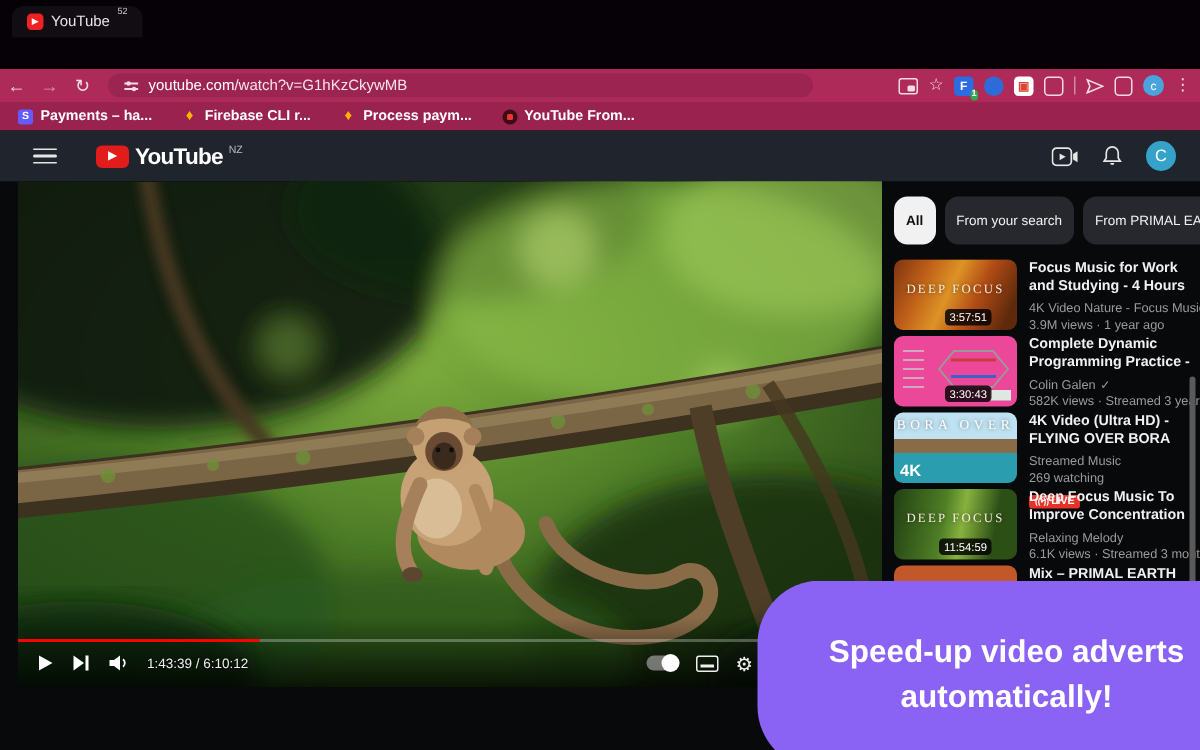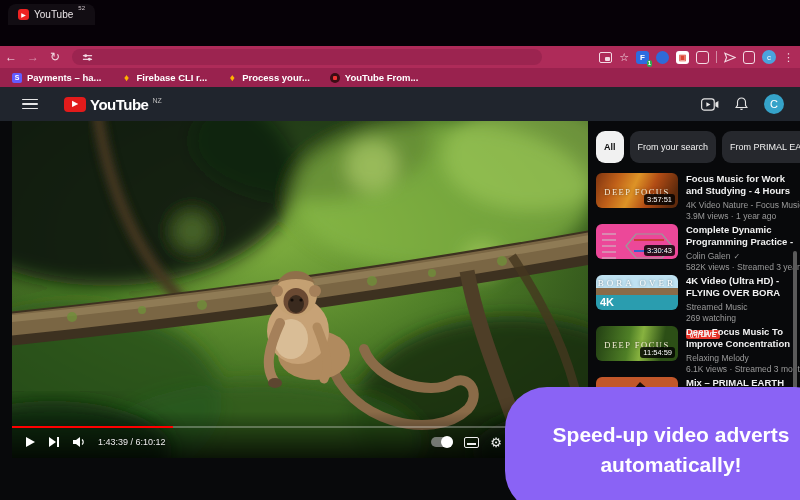--- a/index.html
+++ b/index.html
@@ -88,22 +88,22 @@
   .cc:after{content:"";position:absolute;left:2px;right:2px;bottom:2px;height:1.4px;background:#eee;}
   .gear{color:#eee;font-size:13px;line-height:1;}
 
   
   .sidebar{position:absolute;left:594px;top:0;width:200px;}
   .chips{display:flex;align-items:center;gap:6px;margin:10px 0 10px 2px;}
   .chip{height:17px;border-radius:9px;padding:16px 8px;font-size:9px;display:flex;align-items:center;
         background:#26282d;color:#f1f1f1;white-space:nowrap;}
   .chip.sel{background:#f1f1f1;color:#0f0f0f;font-weight:bold;}
   .s-item{display:flex;gap:8px;margin:0 0 6px 2px;height:45px;}
-  .thumb{position:relative;width:82px;height:35px;border-radius:6px;overflow:hidden;flex:none;}
-  .dur{position:absolute;right:3px;bottom:3px;background:rgba(0,0,0,.82);color:#fff;font-size:7.5px;
+  .thumb{position:relative;width:82px;height:47px;border-radius:6px;overflow:hidden;flex:none;}
+  .dur{position:absolute;right:17px;bottom:3px;background:rgba(0,0,0,.82);color:#fff;font-size:7.5px;
        padding:1px 3px;border-radius:3px;}
   .t-label{position:absolute;left:0;right:0;top:14px;text-align:center;color:#f6eed8;
            font-family:"Liberation Serif",serif;font-size:8.5px;letter-spacing:1.5px;text-shadow:0 0 3px #0008;}
   .t-4k{position:absolute;left:4px;bottom:2px;color:#fff;font-weight:bold;font-size:11px;}
   .s-text{flex:1;min-width:0;}
   .s-title{color:#f1f1f1;font-size:9.5px;font-weight:bold;line-height:1.25;max-height:24px;overflow:hidden;}
   .s-chan{color:#9b9b9b;font-size:8.5px;margin-top:3px;display:flex;align-items:center;gap:3px;white-space:nowrap;}
   .s-meta{color:#9b9b9b;font-size:8.5px;margin-top:1px;white-space:nowrap;}
   .check{color:#9b9b9b;font-size:8px;}
   .live{display:inline-block;background:#e53329;color:#fff;font-size:7px;font-weight:bold;
@@ -147,20 +147,21 @@
     <span class="nav-ic">↻</span>
     <div class="url-pill">
       <svg width="11" height="11" viewBox="0 0 12 12">
         <g stroke="#f3dbe4" stroke-width="1.3">
             <line x1="1" y1="4" x2="11" y2="4"></line>
             <line x1="1" y1="8" x2="11" y2="8"></line>
           </g>
         <circle cx="4" cy="4" r="1.6" fill="#f3dbe4"></circle>
           <circle cx="8" cy="8" r="1.6" fill="#f3dbe4"></circle>
       </svg>
+      <span class="url-text"><b>youtube.com</b><span>/watch?v=G1hKzCkywMB</span></span>
     </div>
     <div class="tb-right">
       <span class="mini-ic pip-ic"></span>
       <span class="star">☆</span>
       <span class="ext" style="background:#2d6ce0;color:#fff;">F
         <span class="ext-badge">1</span></span>
       <span class="ext" style="background:#2f6bd8;border-radius:50%;"></span>
       <span class="ext" style="background:#fff;color:#d43;">▣</span>
       <span class="ext" style="border:1.2px solid #f3dbe4;"></span>
       <span class="sep"></span>
@@ -177,21 +178,21 @@
     <span class="bm">
       <span class="bm-fav fav-stripe">S</span>
       <span>Payments – ha...</span>
       </span>
     <span class="bm">
       <span class="bm-fav fav-flame">♦</span>
       <span>Firebase CLI r...</span>
       </span>
     <span class="bm">
       <span class="bm-fav fav-flame">♦</span>
-      <span>Process your...</span>
+      <span>Process paym...</span>
       </span>
     <span class="bm">
       <span class="bm-fav fav-yt"></span>
       <span>YouTube From...</span>
       </span>
   </div>
 
   <div class="yt-header">
     <span class="hamburger">
         <i></i>

